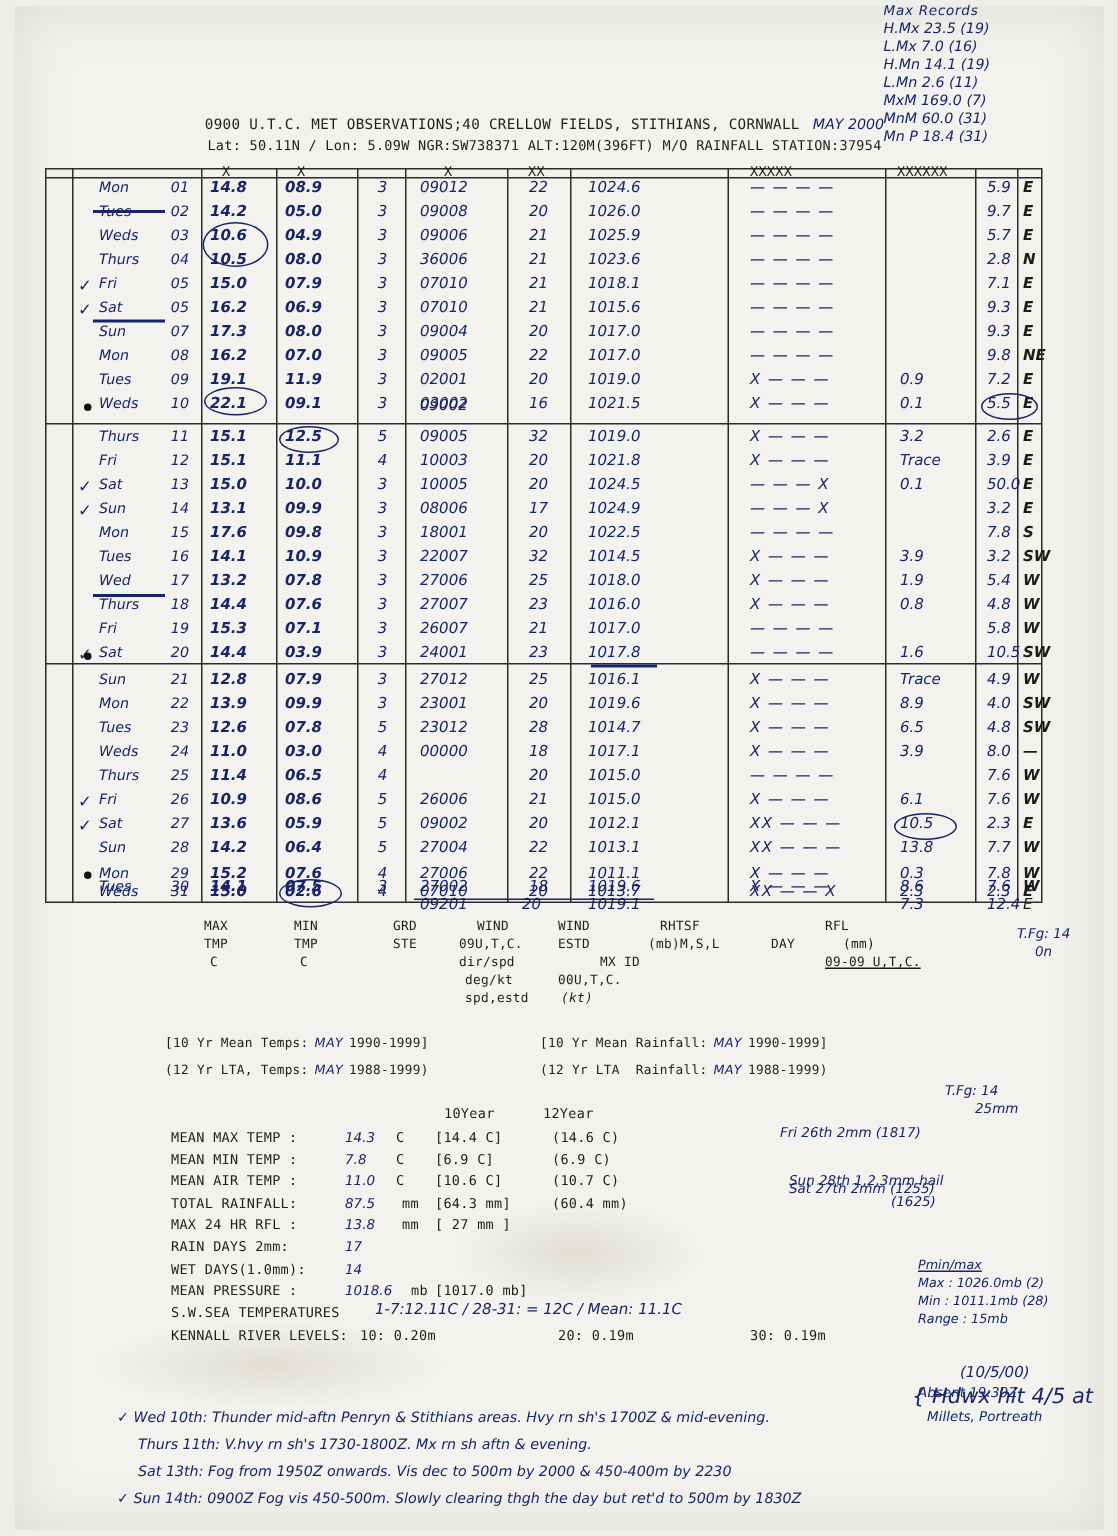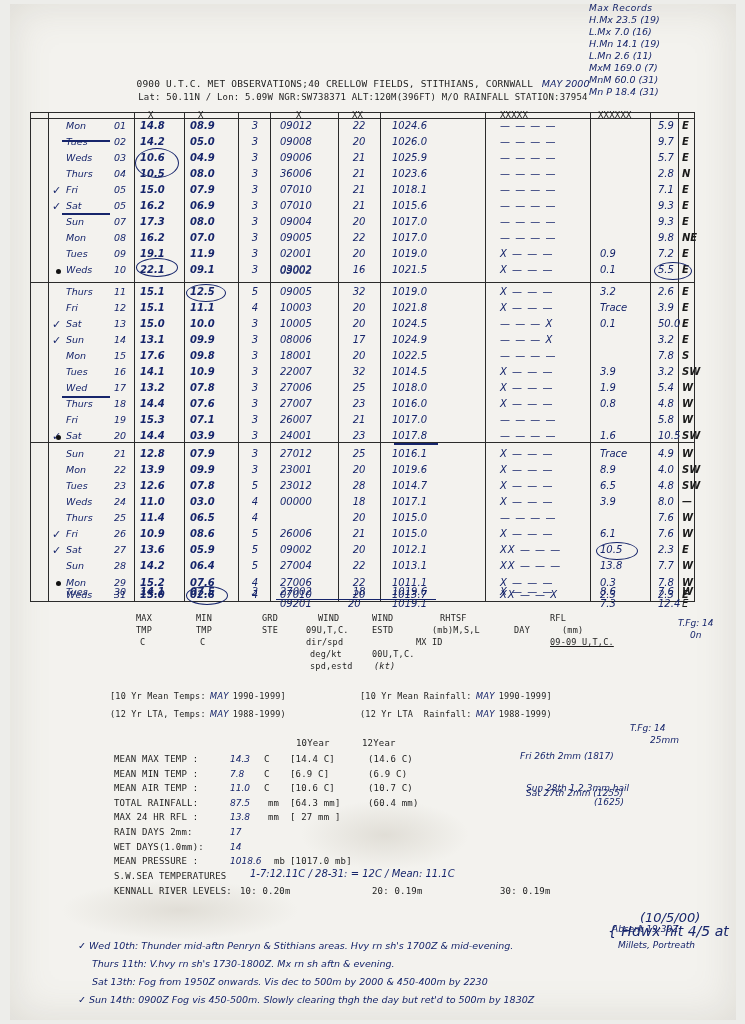--- a/index.html
+++ b/index.html
@@ -627,21 +627,21 @@
     <div class="k print" style="left:152px;top:12px;">STE</div>
     <div class="k print" style="left:196px;top:12px;">09U,T,C.</div>
     <div class="k print" style="left:262px;top:12px;">ESTD</div>
     <div class="k print" style="left:322px;top:12px;">(mb)M,S,L</div>
     <div class="k print" style="left:404px;top:12px;">DAY</div>
     <div class="k print" style="left:452px;top:12px;">(mm)</div>
 
     <div class="k print" style="left:30px;top:24px;">C</div>
     <div class="k print" style="left:90px;top:24px;">C</div>
     <div class="k print" style="left:196px;top:24px;">dir/spd</div>
-    <div class="k print" style="left:278px;top:24px;padding-left:28px;">MX ID</div>
+    <div class="k print" style="left:262px;top:24px;padding-left:28px;">MX ID</div>
     <div class="k print" style="left:440px;top:24px;text-decoration:underline;">09-09 U,T,C.</div>
 
     <div class="k print" style="left:200px;top:36px;">deg/kt</div>
     <div class="k print" style="left:262px;top:36px;">00U,T,C.</div>
     <div class="k print" style="left:200px;top:48px;">spd,estd</div>
     <div class="k print hand" style="left:264px;top:48px;">(kt)</div>
 
     <div class="k print" style="left:0;top:78px;"><span>[10 Yr Mean Temps:</span><span class="hand" style="margin:0 4px;">MAY</span><span>1990-1999]</span></div>
     <div class="k print" style="left:250px;top:78px;"><span>[10 Yr Mean Rainfall:</span><span class="hand" style="margin:0 4px;">MAY</span><span>1990-1999]</span></div>
     <div class="k print" style="left:0;top:96px;"><span>(12 Yr LTA, Temps:</span><span class="hand" style="margin:0 4px;">MAY</span><span>1988-1999)</span></div>
@@ -708,21 +708,27 @@
     <div class="hand" style="position:absolute;left:0;top:14px;">Fri  26th   2mm (1817)</div>
     <div class="hand" style="position:absolute;left:6px;top:30px;margin-top:21px;">Sat 27th  2mm (1255)</div>
     <div class="hand" style="position:absolute;left:6px;top:46px;">Sun 28th  1,2,3mm hail</div>
     <div class="hand" style="position:absolute;left:74px;top:60px;">(1625)</div>
     <div class="hand" style="position:absolute;left:110px;top:-14px;font-size:9px;">T.Fg: 14</div>
 
   </div>
   <div class="hand" style="position:absolute;left:678px;top:618px;font-size:9px;">T.Fg: 14</div>
   <div class="hand" style="position:absolute;left:690px;top:630px;font-size:9px;">0n</div>
 
-  <div class="hand" style="position:absolute;left:640px;top:910px;font-size:13px;">(10/5/00)</div>
+  <div id="pmin">
+    <div class="hand" style="text-decoration:underline;">Pmin/max</div>
+    <div class="hand">Max : 1026.0mb (2)</div>
+    <div class="hand">Min : 1011.1mb (28)</div>
+    <div class="hand">Range : 15mb</div>
+  </div>
+  <div class="hand" style="position:absolute;left:640px;top:910px;font-size:10px;">(10/5/00)</div>
   <div class="hand" style="position:absolute;left:612px;top:924px;font-size:9px;">Absent 19:30Z</div>
 
   <div id="footnotes">
     <div class="fn hand" style="left:0;top:0;font-size:9.5px;">✓ Wed 10th: Thunder mid-aftn  Penryn &amp; Stithians areas.  Hvy rn sh's 1700Z &amp; mid-evening.</div>
     <div class="fn hand" style="left:14px;top:18px;font-size:9.5px;">Thurs 11th: V.hvy rn sh's 1730-1800Z.  Mx rn sh aftn &amp; evening.</div>
     <div class="fn hand" style="left:14px;top:36px;font-size:9.5px;">Sat 13th: Fog from 1950Z onwards.  Vis dec to 500m by 2000 &amp; 450-400m by 2230</div>
     <div class="fn hand" style="left:0;top:54px;font-size:9.5px;">✓ Sun 14th: 0900Z  Fog vis 450-500m.  Slowly clearing thgh the day  but ret'd to 500m by 1830Z</div>
     <div class="fn hand" style="left:530px;top:-14px;font-size:14px;">{ Hdwx hit 4/5 at</div>
     <div class="fn hand" style="left:540px;top:0px;font-size:9px;">Millets, Portreath</div>
   </div>

